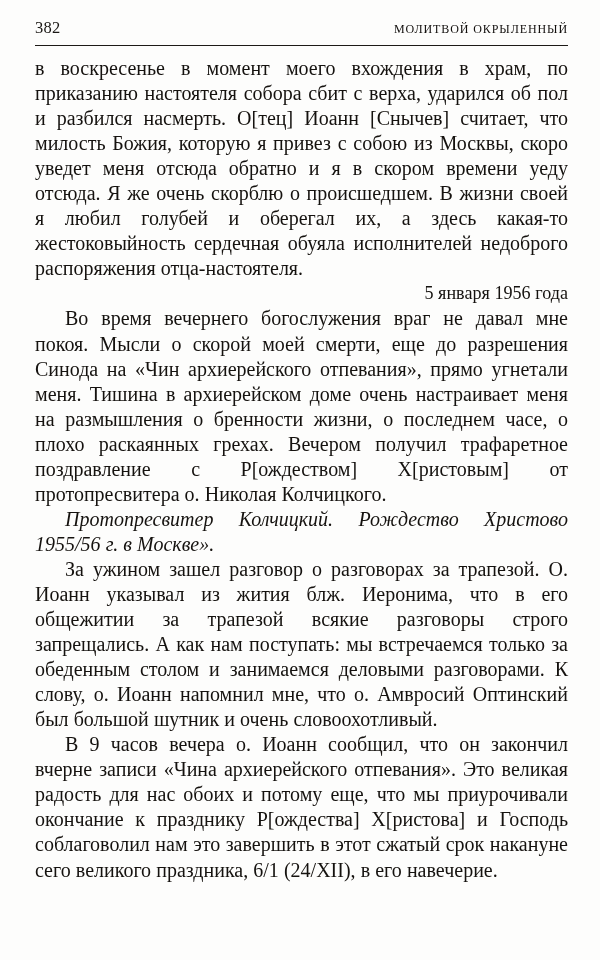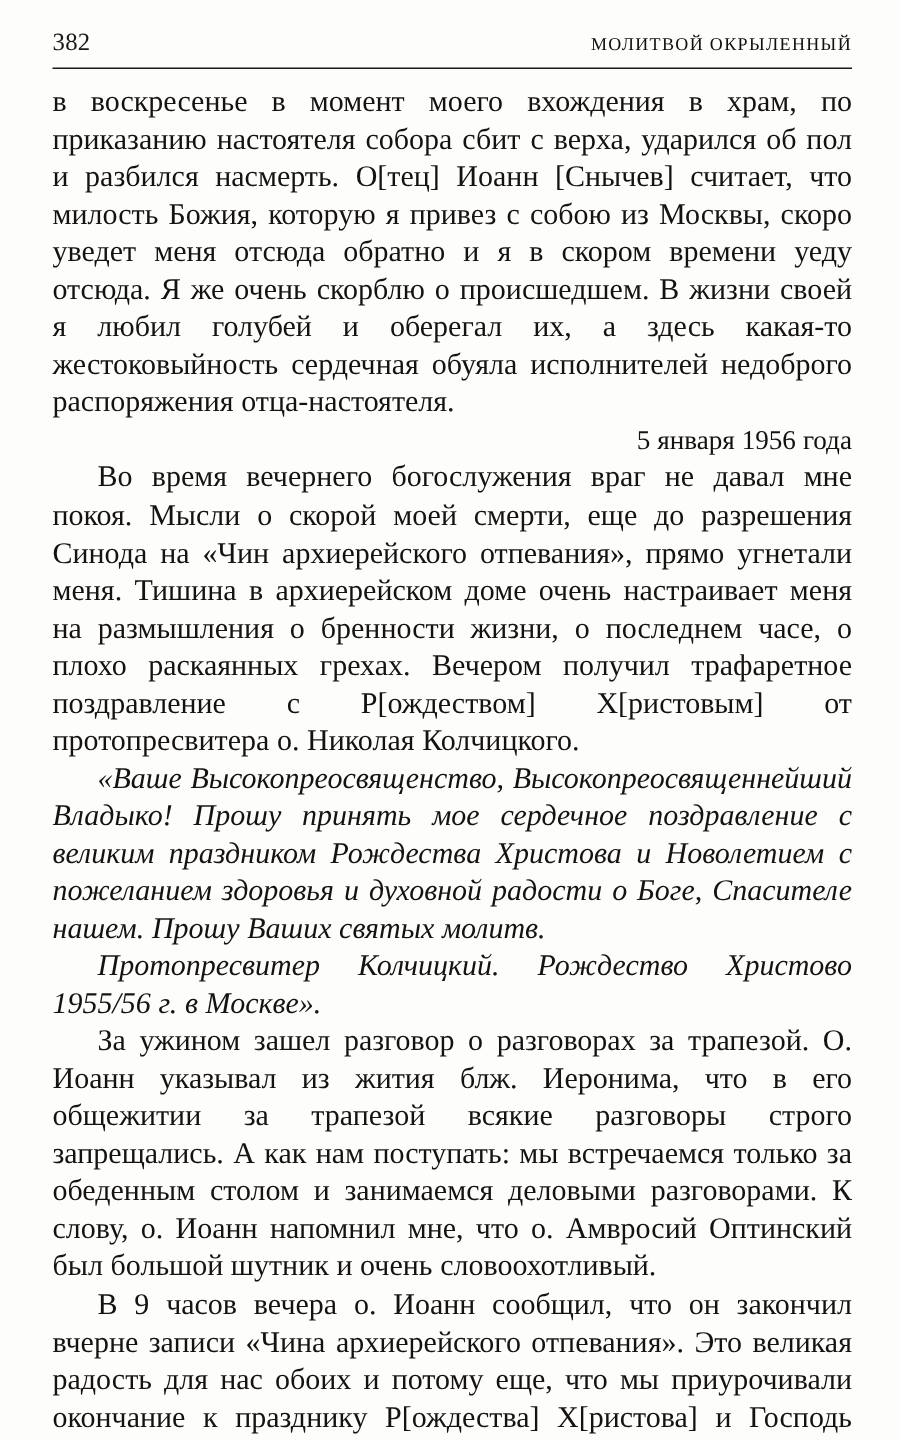--- a/index.html
+++ b/index.html
@@ -111,21 +111,20 @@
   <div class="header-rule"></div>
 
   <div class="textblock">
 
     <p class="noindent">в воскресенье в момент моего вхождения в храм, по приказанию настоятеля собора сбит с верха, ударился об пол и разбился насмерть. О[тец] Иоанн [Снычев] считает, что милость Божия, которую я привез с собою из Москвы, скоро уведет меня отсюда обратно и я в скором времени уеду отсюда. Я же очень скорблю о происшедшем. В жизни своей я любил голубей и оберегал их, а здесь какая-то жестоковыйность сердечная обуяла исполнителей недоброго распоряжения отца-настоятеля.</p>
 
     <p class="datehead">5 января 1956 года</p>
 
     <p class="indent">Во время вечернего богослужения враг не давал мне покоя. Мысли о скорой моей смерти, еще до разрешения Синода на «Чин архиерейского отпевания», прямо угнетали меня. Тишина в архиерейском доме очень настраивает меня на размышления о бренности жизни, о последнем часе, о плохо раскаянных грехах. Вечером получил трафаретное поздравление с Р[ождеством] Х[ристовым] от протопресвитера о. Николая Колчицкого.</p>
 
-    <p class="indent ital">«Ваше Высокопреосвященство, Высокопреосвященнейший Владыко! Прошу принять мое сердечное поздравление с великим праздником Рождества Христова и Новолетием с пожеланием здоровья и духовной радости о Боге, Спасителе нашем. Прошу Ваших святых молитв.</p>
 
     <p class="indent ital last-line-left">Протопресвитер Колчицкий. Рождество Христово 1955/56 г. в Москве».</p>
 
     <p class="indent">За ужином зашел разговор о разговорах за трапезой. О. Иоанн указывал из жития блж. Иеронима, что в его общежитии за трапезой всякие разговоры строго запрещались. А как нам поступать: мы встречаемся только за обеденным столом и занимаемся деловыми разговорами. К слову, о. Иоанн напомнил мне, что о. Амвросий Оптинский был большой шутник и очень словоохотливый.</p>
 
     <p class="indent last-line-left">В 9 часов вечера о. Иоанн сообщил, что он закончил вчерне записи «Чина архиерейского отпевания». Это великая радость для нас обоих и потому еще, что мы приурочивали окончание к празднику Р[ождества] Х[ристова] и Господь соблаговолил нам это завершить в этот сжатый срок накануне сего великого праздника, 6/1 (24/XII), в его навечерие.</p>
 
   </div>
 
 </div>

